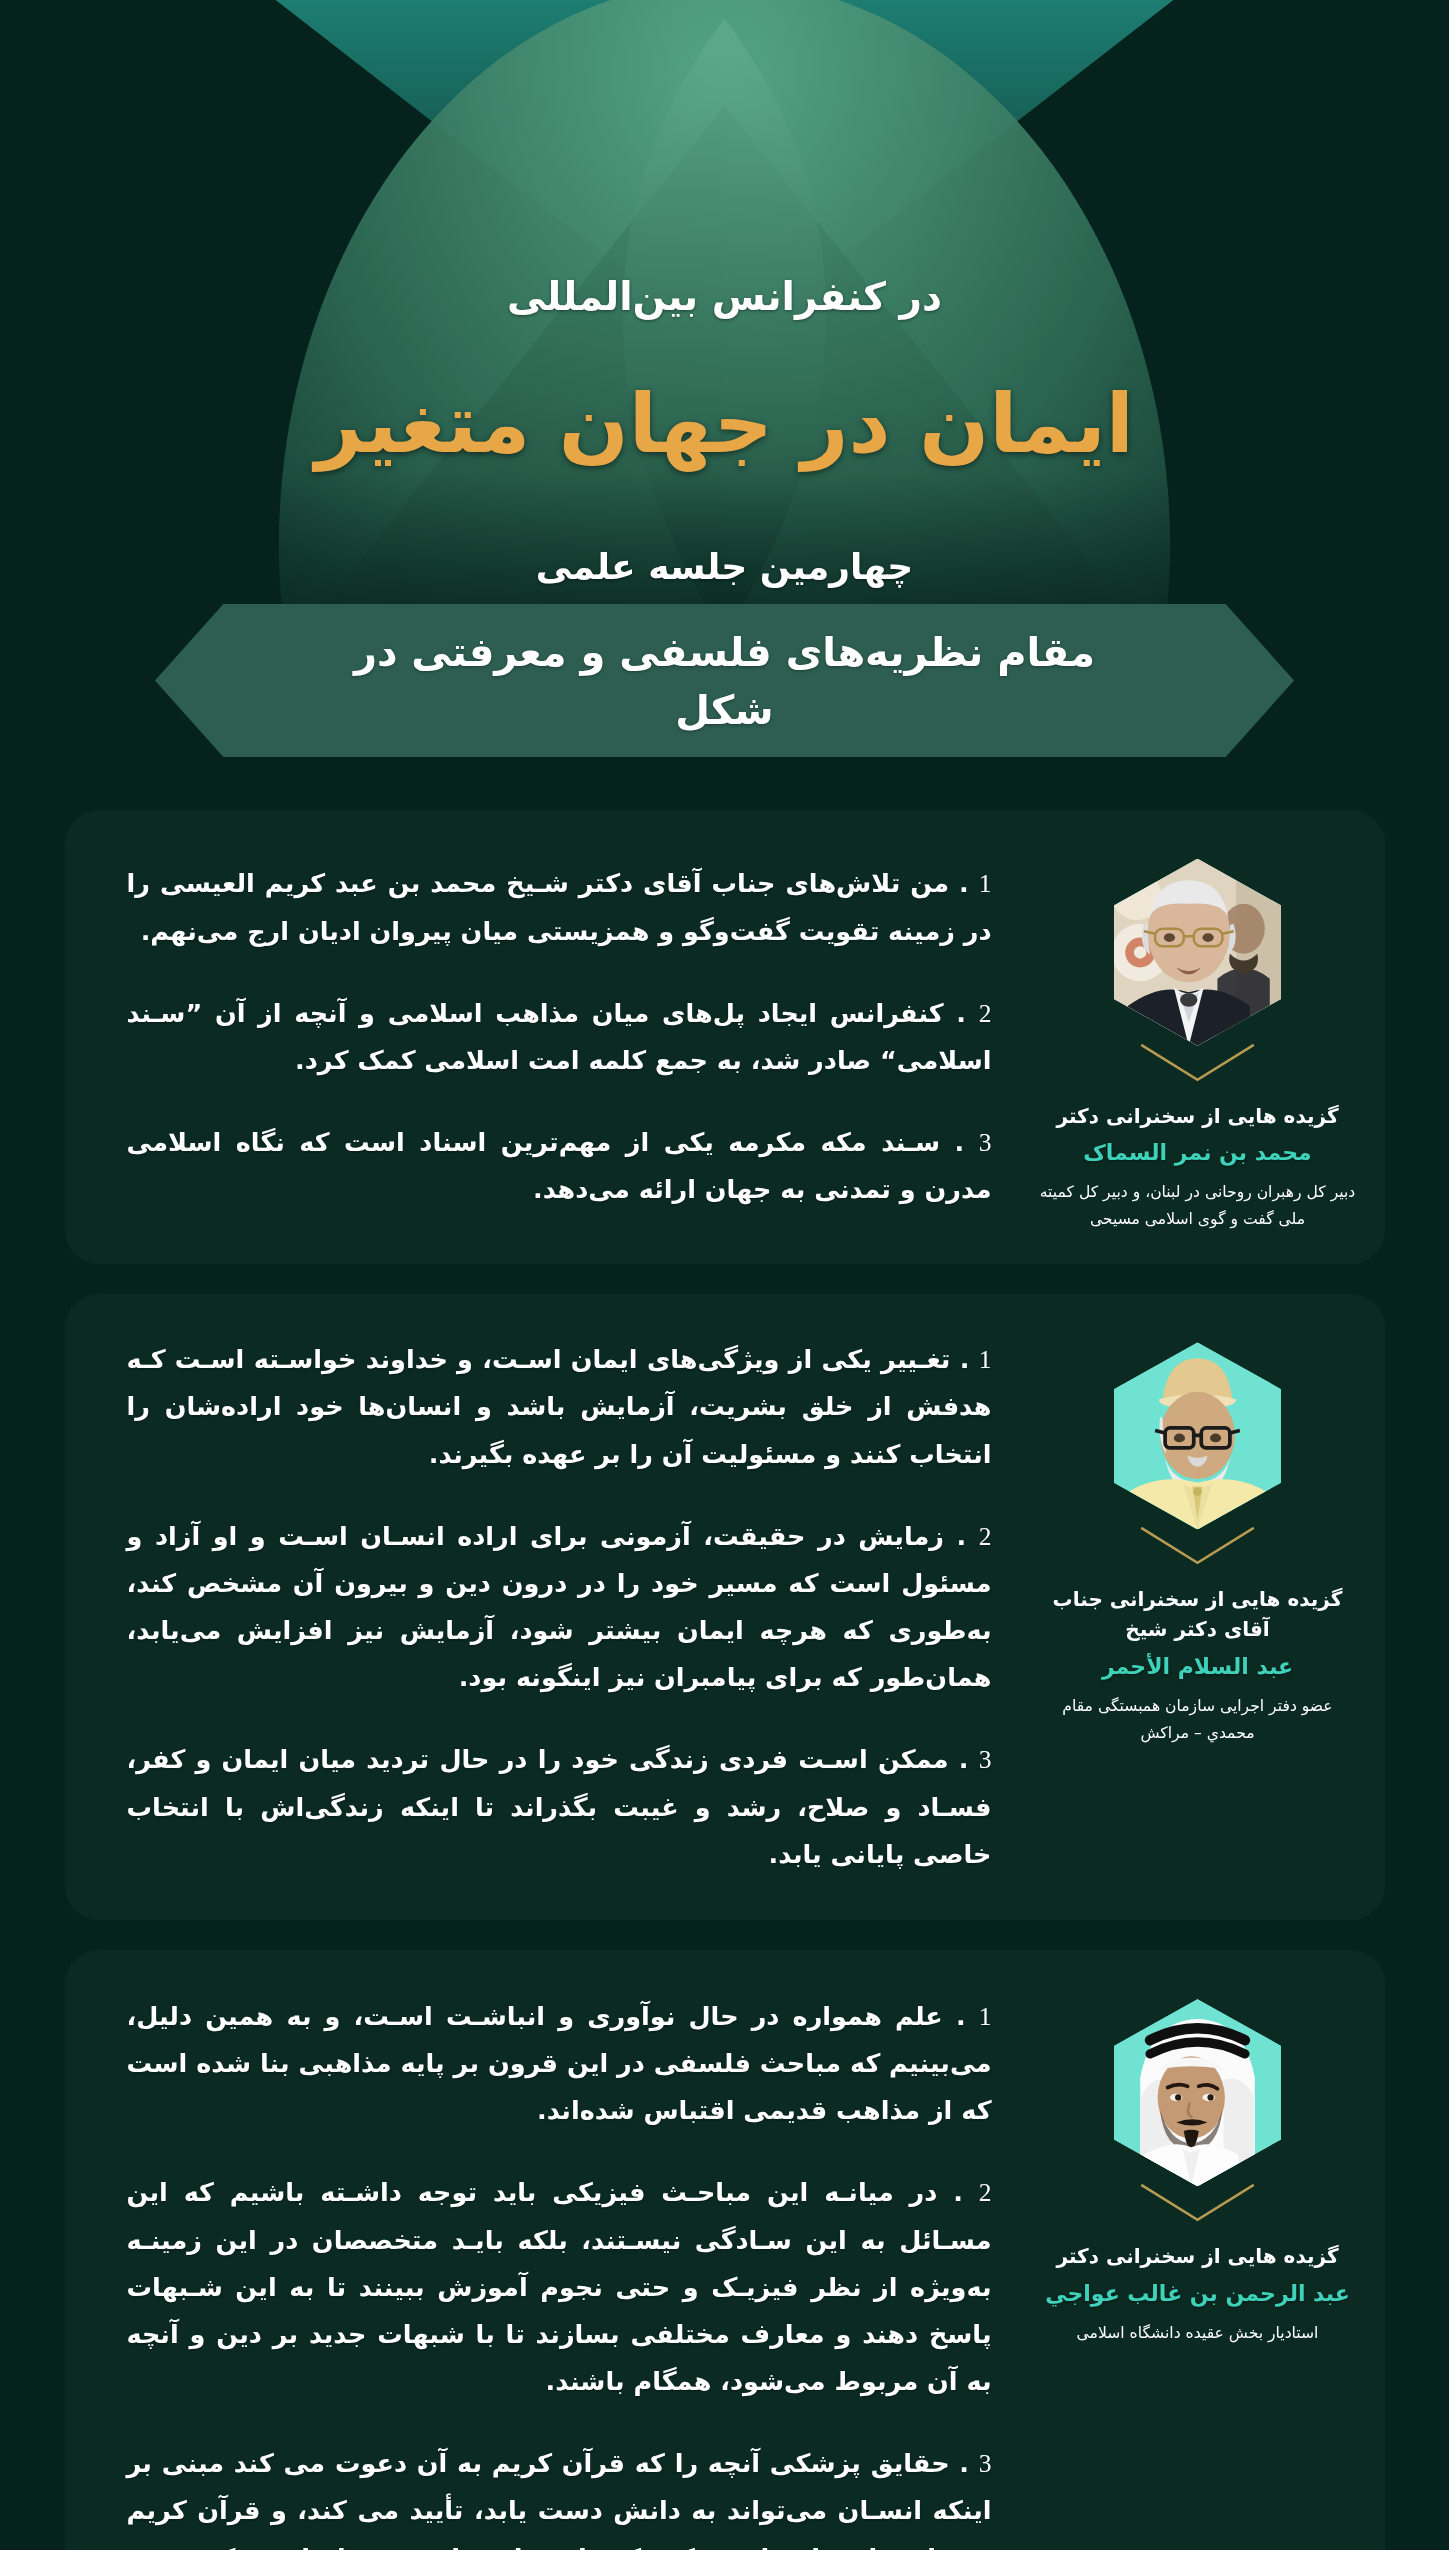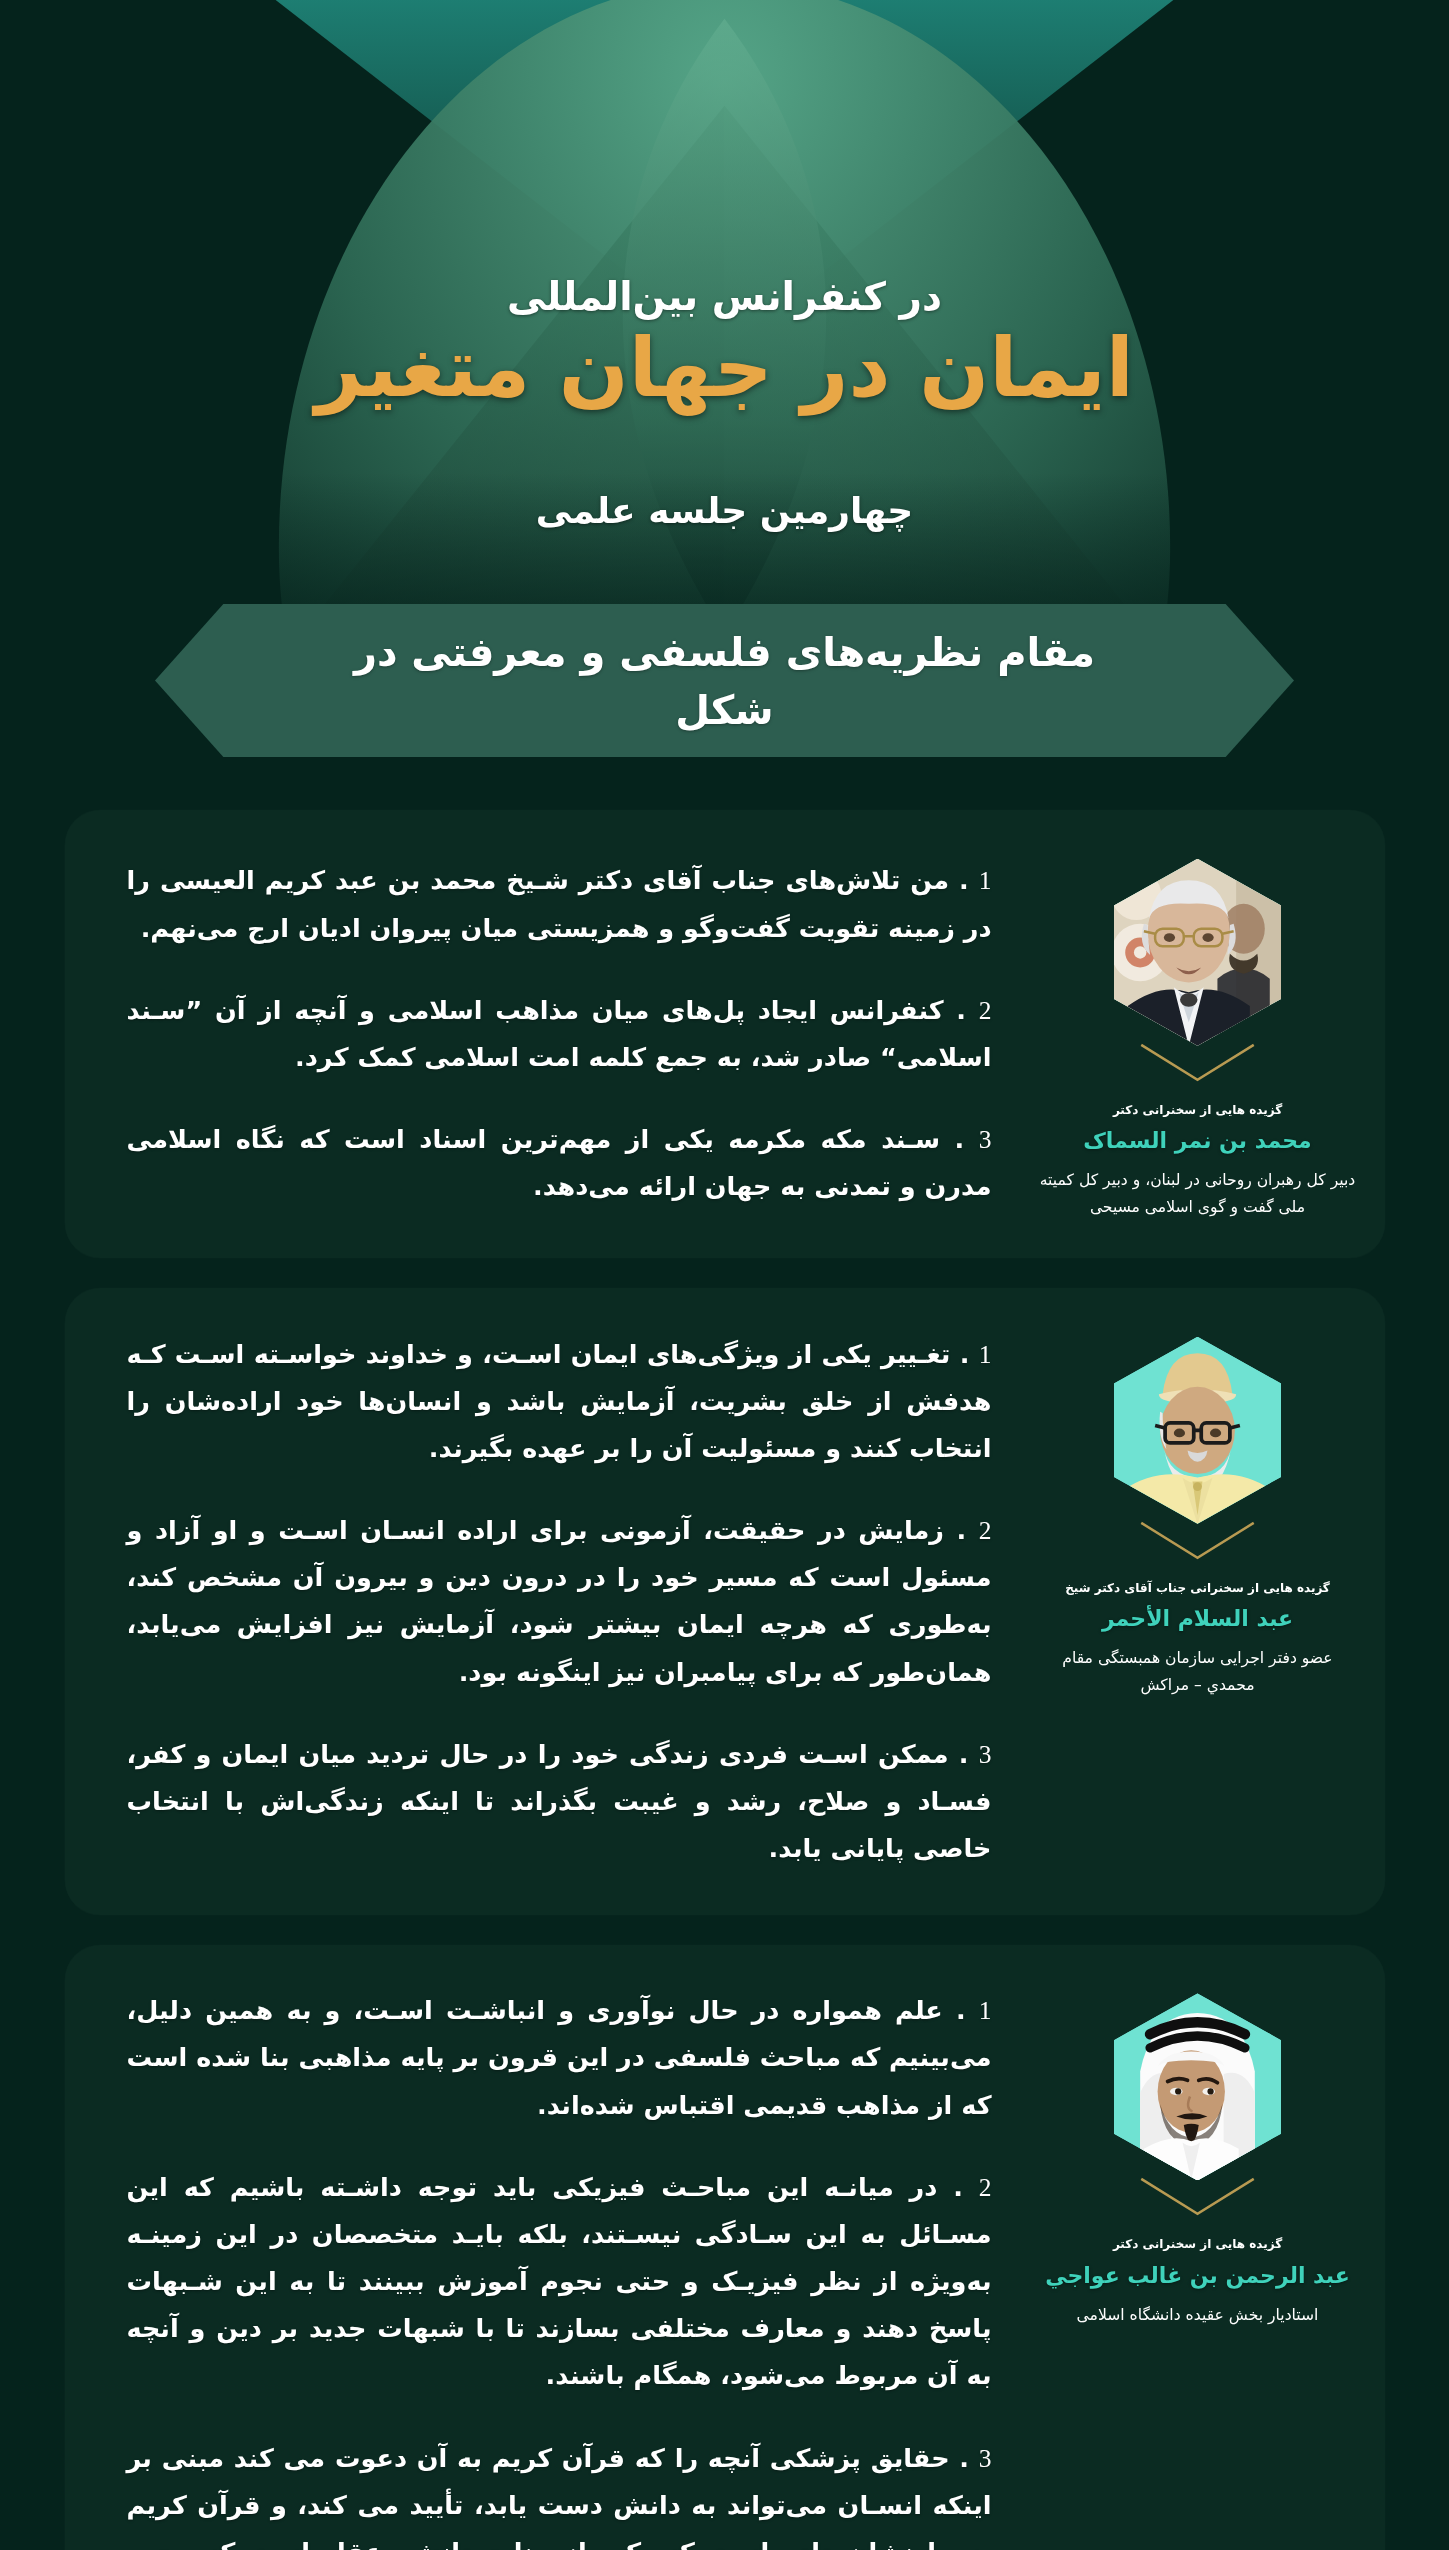--- a/index.html
+++ b/index.html
@@ -36,20 +36,21 @@
     font-size:39px;
     font-weight:700;
     letter-spacing:0;
     text-shadow:0 1.2px 3.7px rgba(0,0,0,.45);
     line-height:1.2;
   }
   .main-title {
     color:#e8a746;
     font-size:82px;
     font-weight:700;
+    margin-top:56px;
     text-shadow:0 1.9px 6.2px rgba(0,0,0,.5);
     line-height:1.15;
   }
   .sub-kicker {
     color:#ffffff;
     font-size:36px;
     font-weight:700;
     margin-top:75px;
     text-shadow:0 1.2px 3.7px rgba(0,0,0,.45);
   }
@@ -126,21 +127,21 @@
     overflow:hidden;
     background:#6fe2d2;
   }
   .hexframe .photo { position:absolute; inset:0; }
   .chevron {
     width:125px; height:44px;
     margin-top:-5px;
   }
   .spk-lead {
     color:#ffffff;
-    font-size:12px;
+    font-size:20px;
     font-weight:700;
     margin-top:16px;
     text-align:center;
     line-height:1.5;
   }
   .spk-name {
     color:#3fd2bb;
     font-size:22px;
     font-weight:700;
     margin-top:8.7px;

